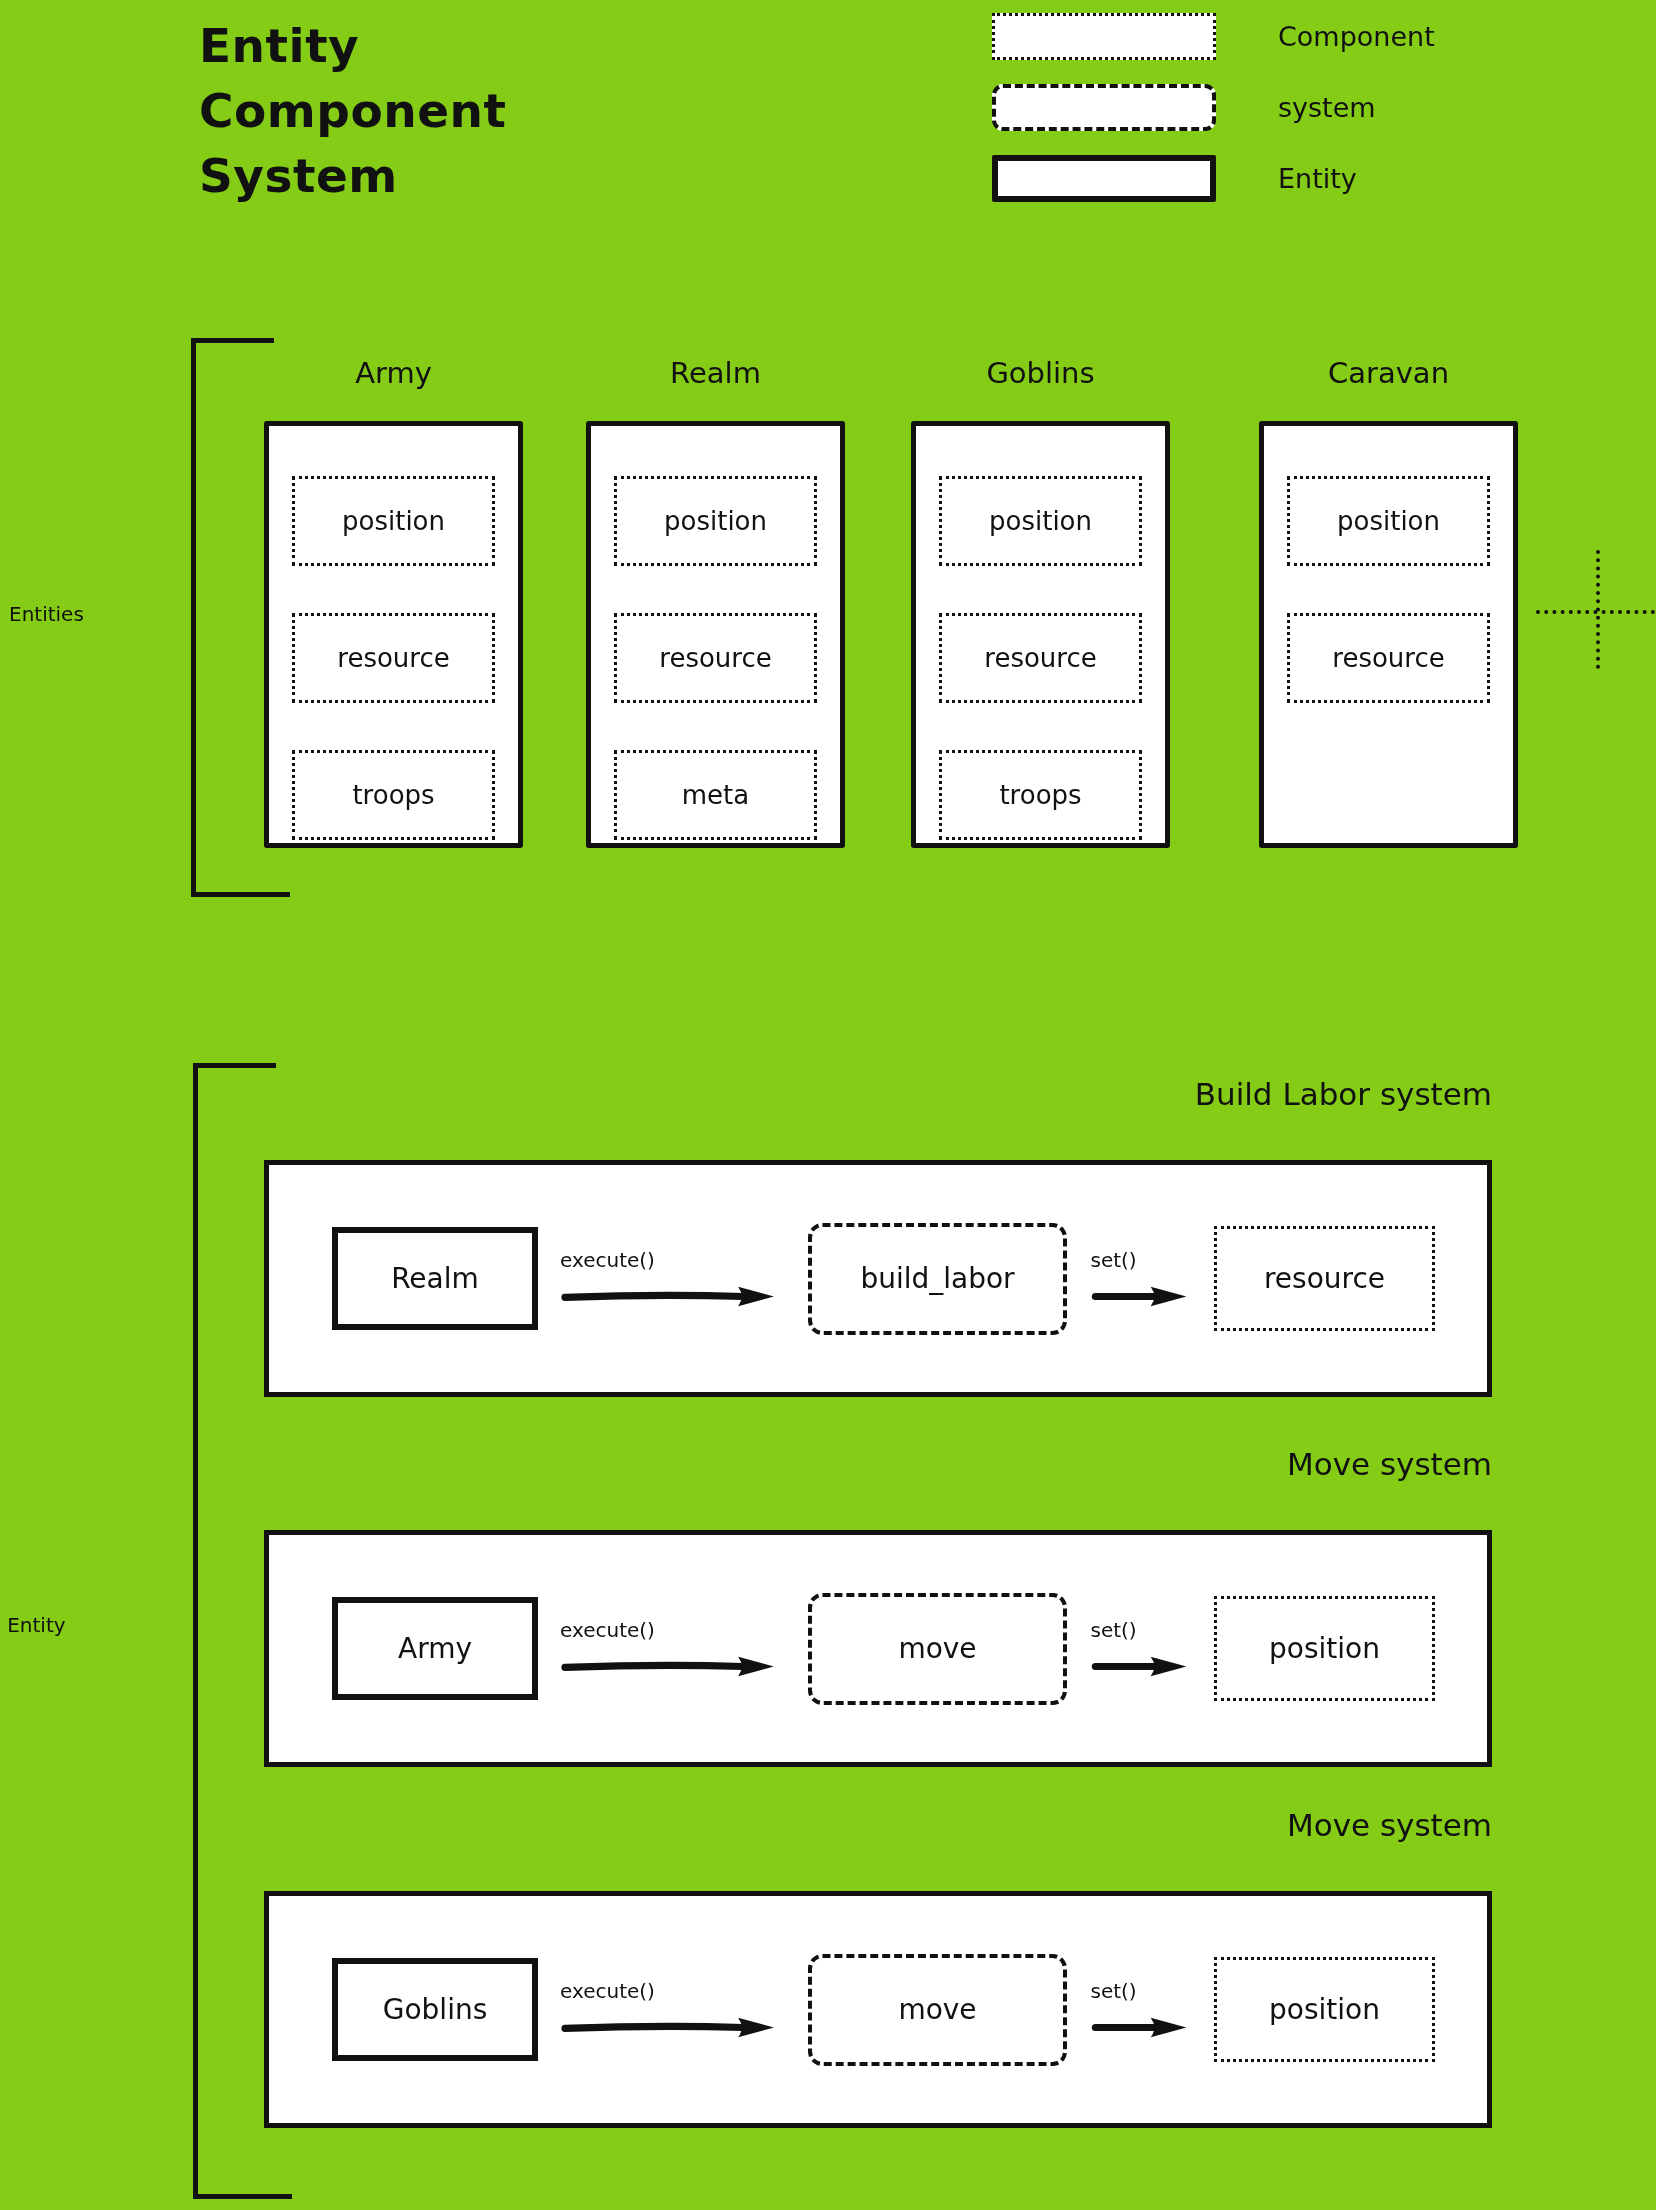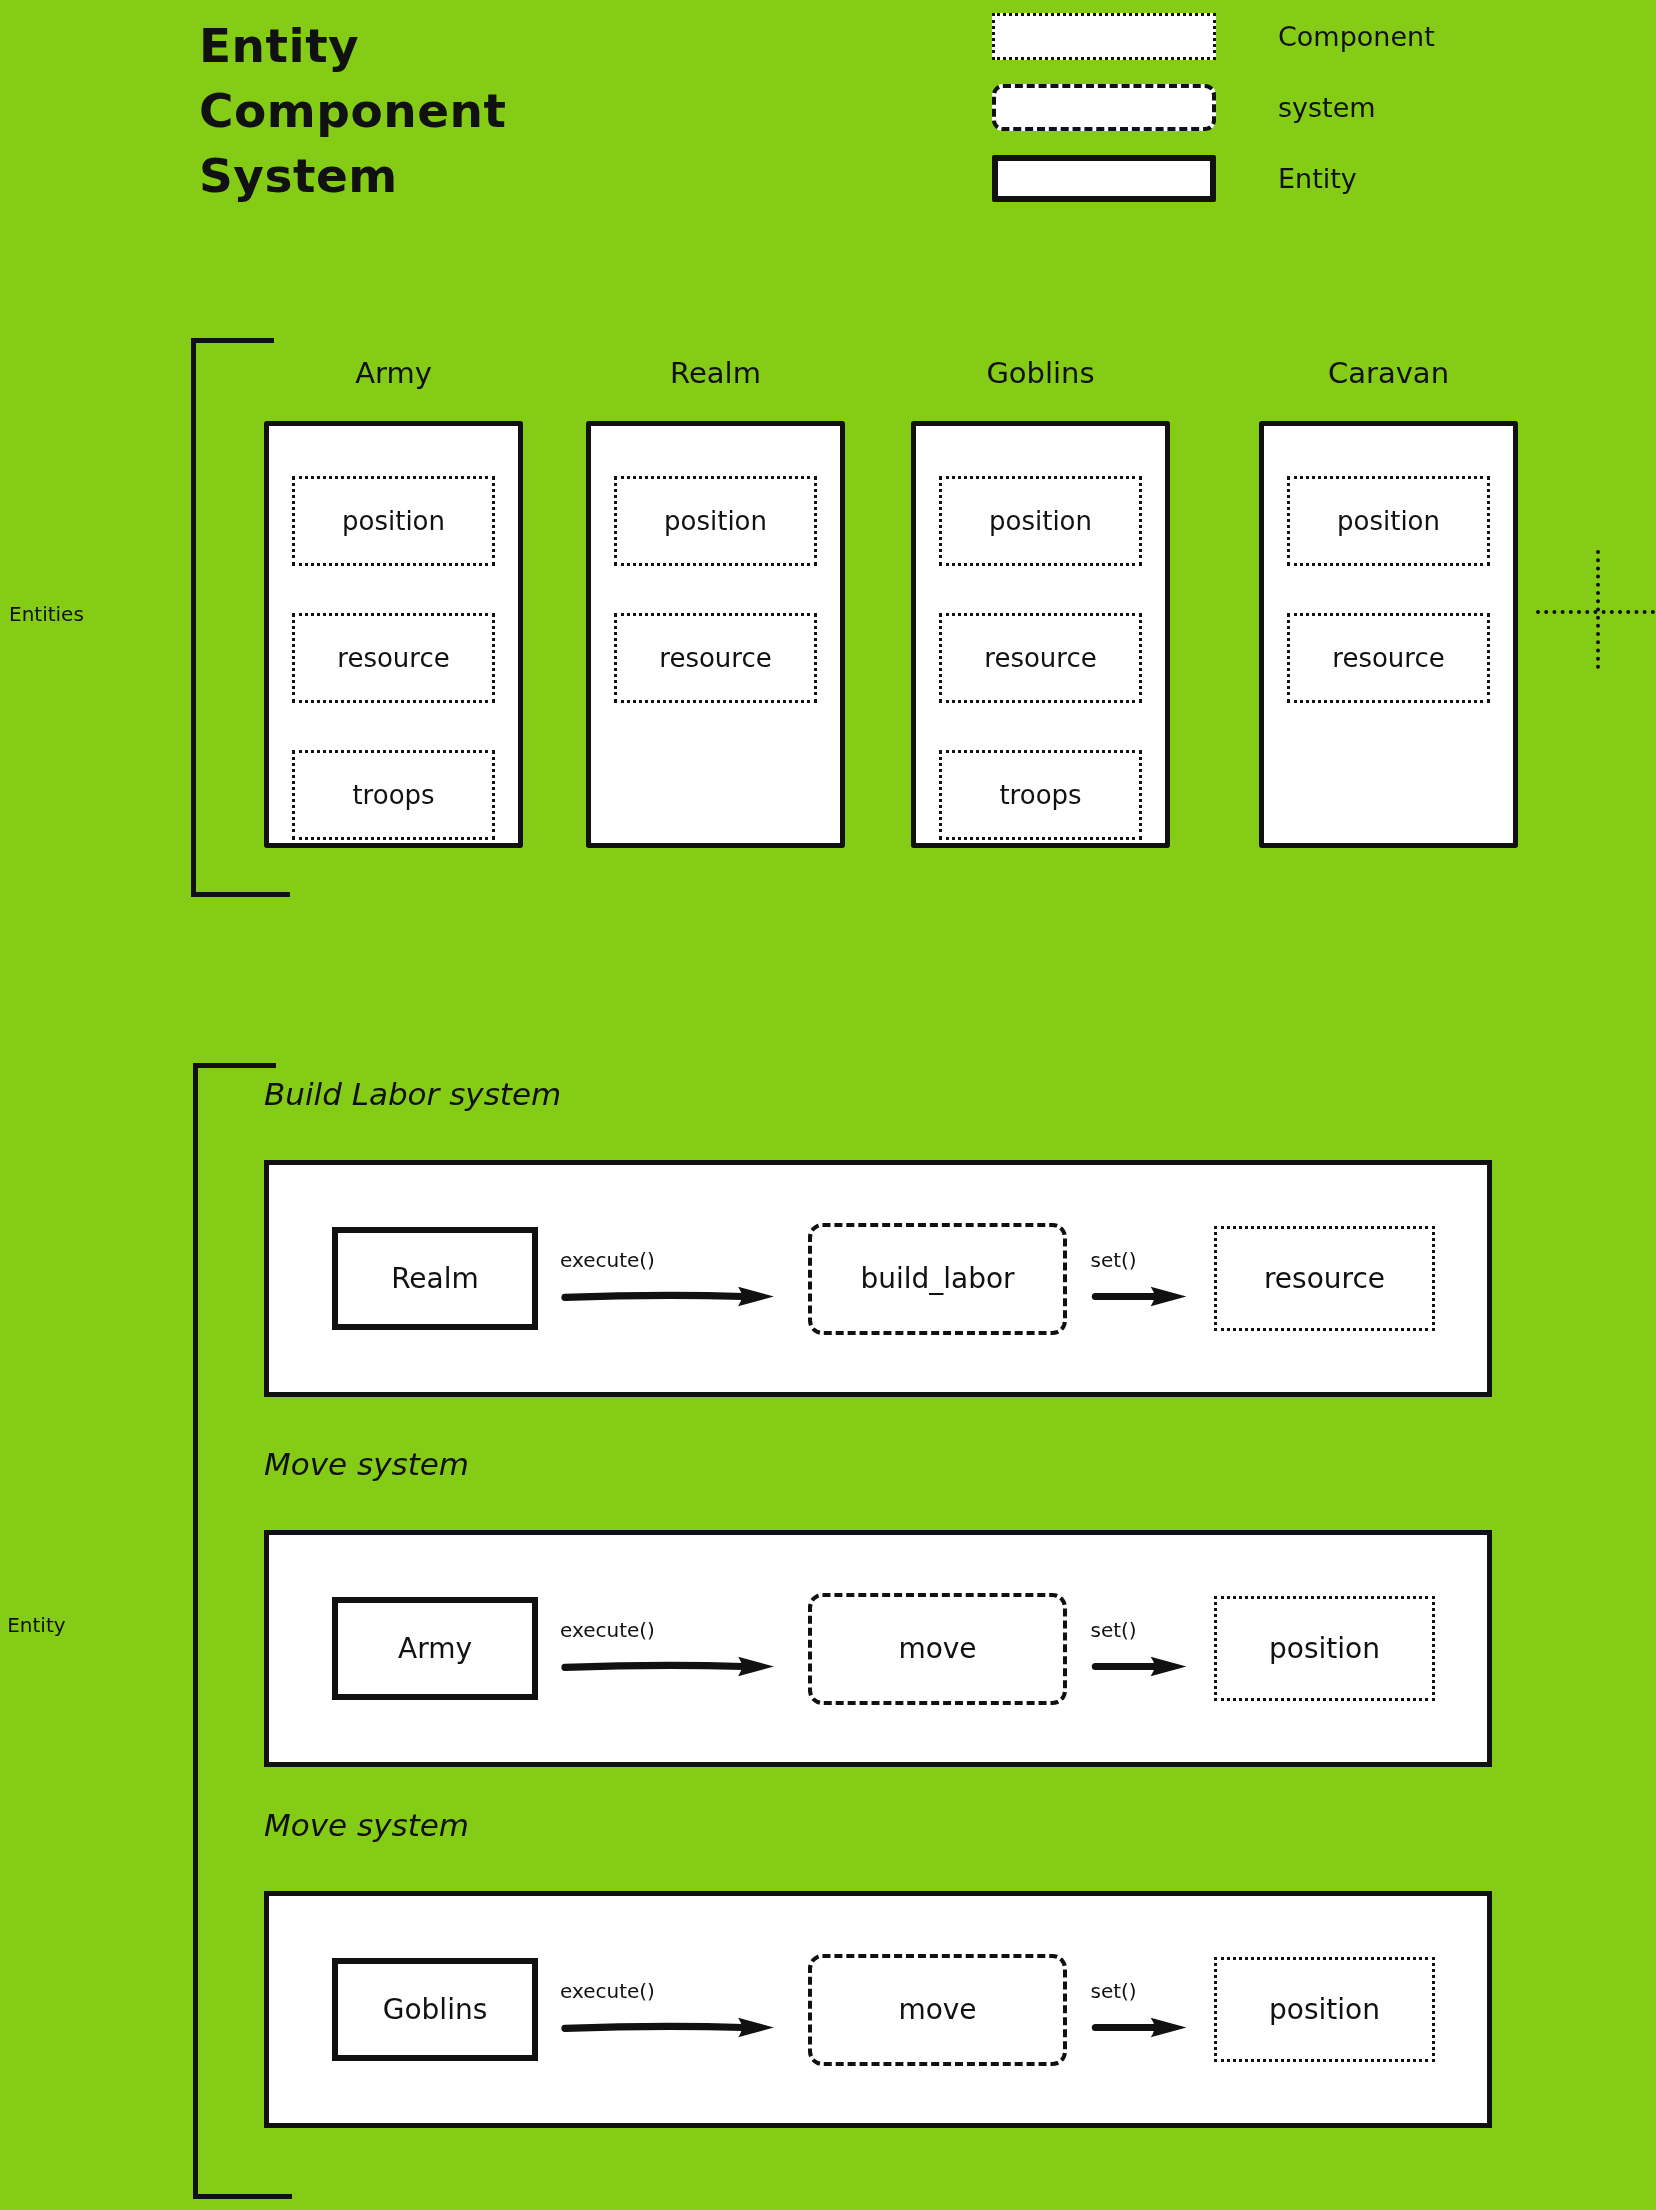--- a/index.html
+++ b/index.html
@@ -48,21 +48,21 @@
     font-size:26px;background:#fff;
   }
 
   
   .plus{position:absolute;left:1536px;top:550px;width:119px;height:119px;}
   .plus-h{position:absolute;left:0;right:0;top:50%;border-top:4.5px dotted #111;}
   .plus-v{position:absolute;top:0;bottom:0;left:50%;border-left:4.5px dotted #111;}
 
   
   .system-block{position:absolute;left:264px;width:1228px;}
-  .system-title{text-align:left;font-size:31px;height:51px;font-style:italic;}
+  .system-title{text-align:right;font-size:31px;height:51px;}
   .system-box{
     box-sizing:border-box;margin-top:33px;height:237px;border:5.4px solid #111;
     display:flex;align-items:center;background:#fff;
     padding-left:63px;
   }
   .sys-entity{
     box-sizing:border-box;width:206px;height:103px;border:6.3px solid #111;
     display:flex;align-items:center;justify-content:center;font-size:28px;flex:none;
   }
   .arrow-group{display:flex;flex-direction:column;align-items:flex-start;flex:none;}
@@ -115,20 +115,21 @@
       <div class="comp-box">resource</div>
       <div class="comp-box">troops</div>
     </div>
   </div>
 
   <div class="entity-col" style="left:586px;">
     <div class="entity-title">Realm</div>
     <div class="entity-box">
       <div class="comp-box">position</div>
       <div class="comp-box">resource</div>
+      <div class="comp-box">meta</div>
     </div>
   </div>
 
   <div class="entity-col" style="left:911px;">
     <div class="entity-title">Goblins</div>
     <div class="entity-box">
       <div class="comp-box">position</div>
       <div class="comp-box">resource</div>
       <div class="comp-box">troops</div>
     </div>

